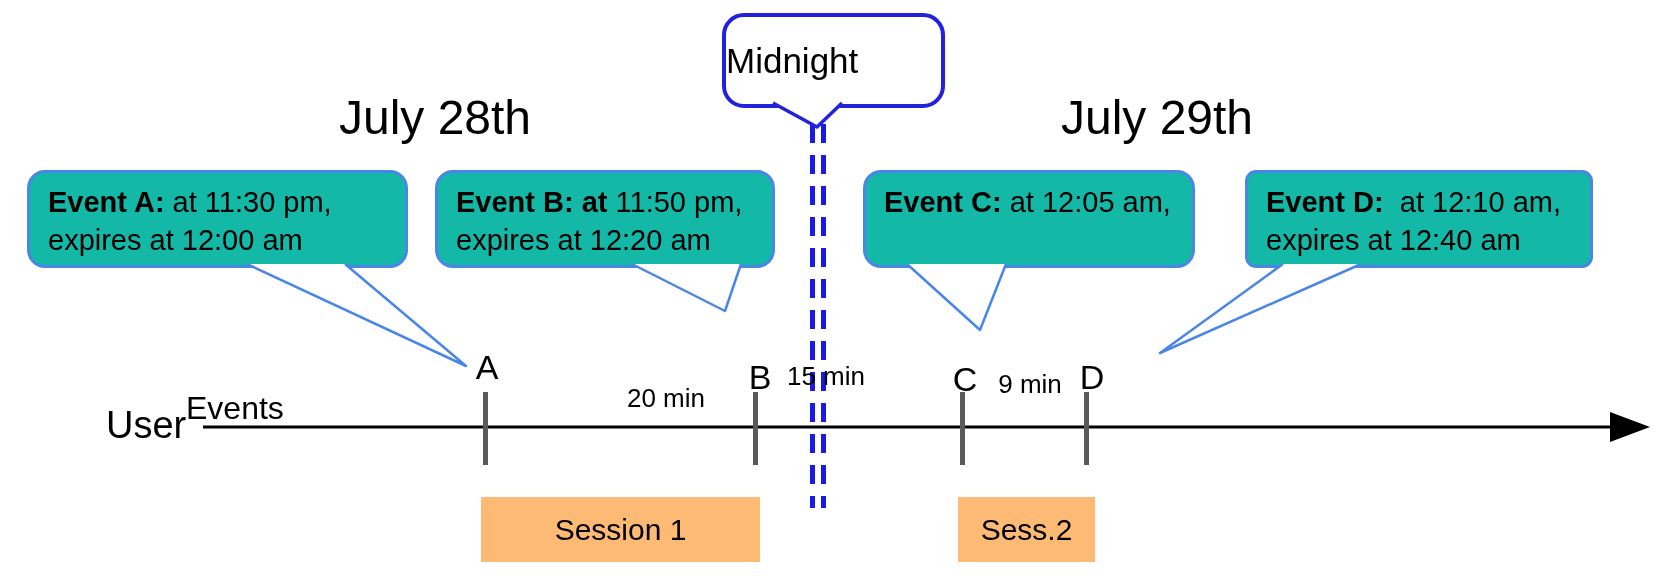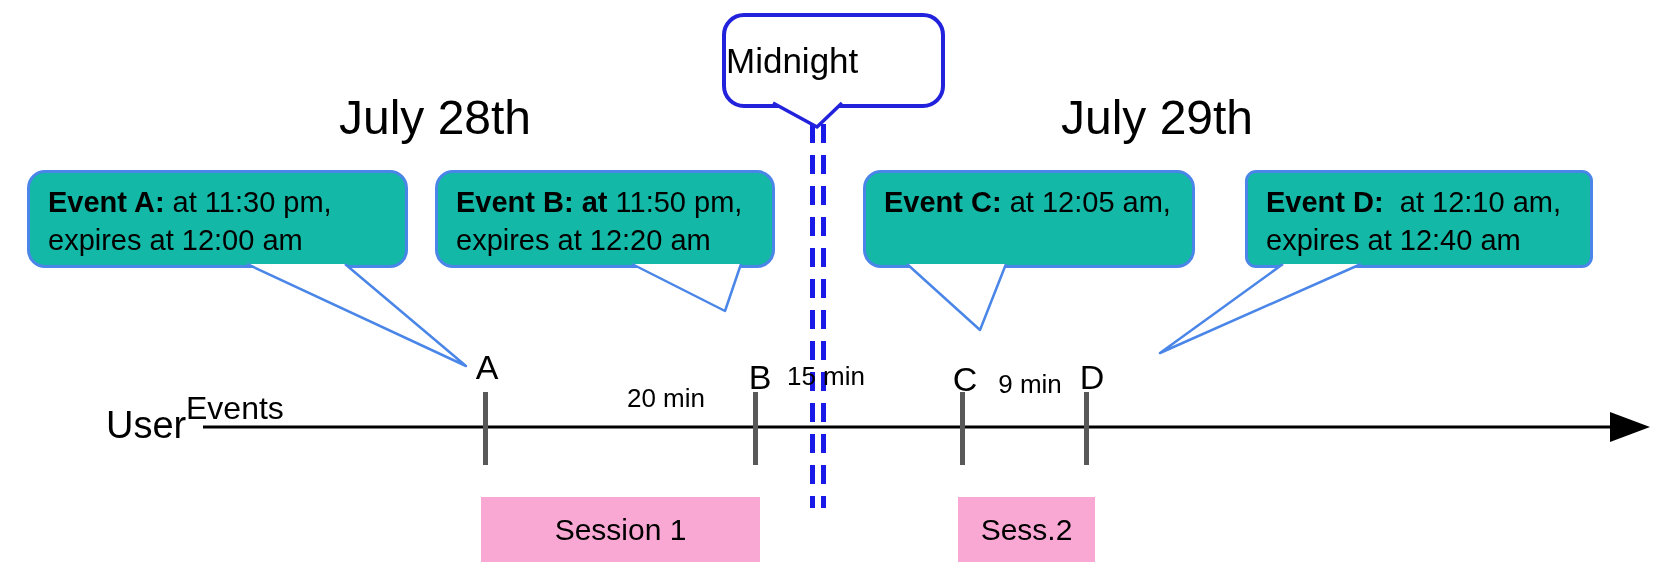--- a/index.html
+++ b/index.html
@@ -34,21 +34,21 @@
   .bubble-d { left:1245px; width:348px;border-radius:11px; }
 
   
   .user-label   { position:absolute; left:106px; top:404px; font-size:38px; z-index:2; }
   .events-label { position:absolute; left:186px; top:346px; font-size:32px; z-index:2;margin-top:44px; }
   .tick-letter  { position:absolute; transform:translateX(-50%); font-size:34px; z-index:2; }
   .gap-label    { position:absolute; transform:translateX(-50%); font-size:26px; z-index:2; }
 
   
   .session {
-    position:absolute; top:497px; height:65px; background:#f9a8d4;
+    position:absolute; top:497px; height:65px; background:#fdba74;
     display:flex; align-items:center; justify-content:center;
     font-size:30px; z-index:2;
   }
   .session-1 { left:481px; width:279px; }
   .session-2 { left:958px; width:137px;text-align:center; }
 </style>
 </head>
 <body>
 
 <div class="stage">

